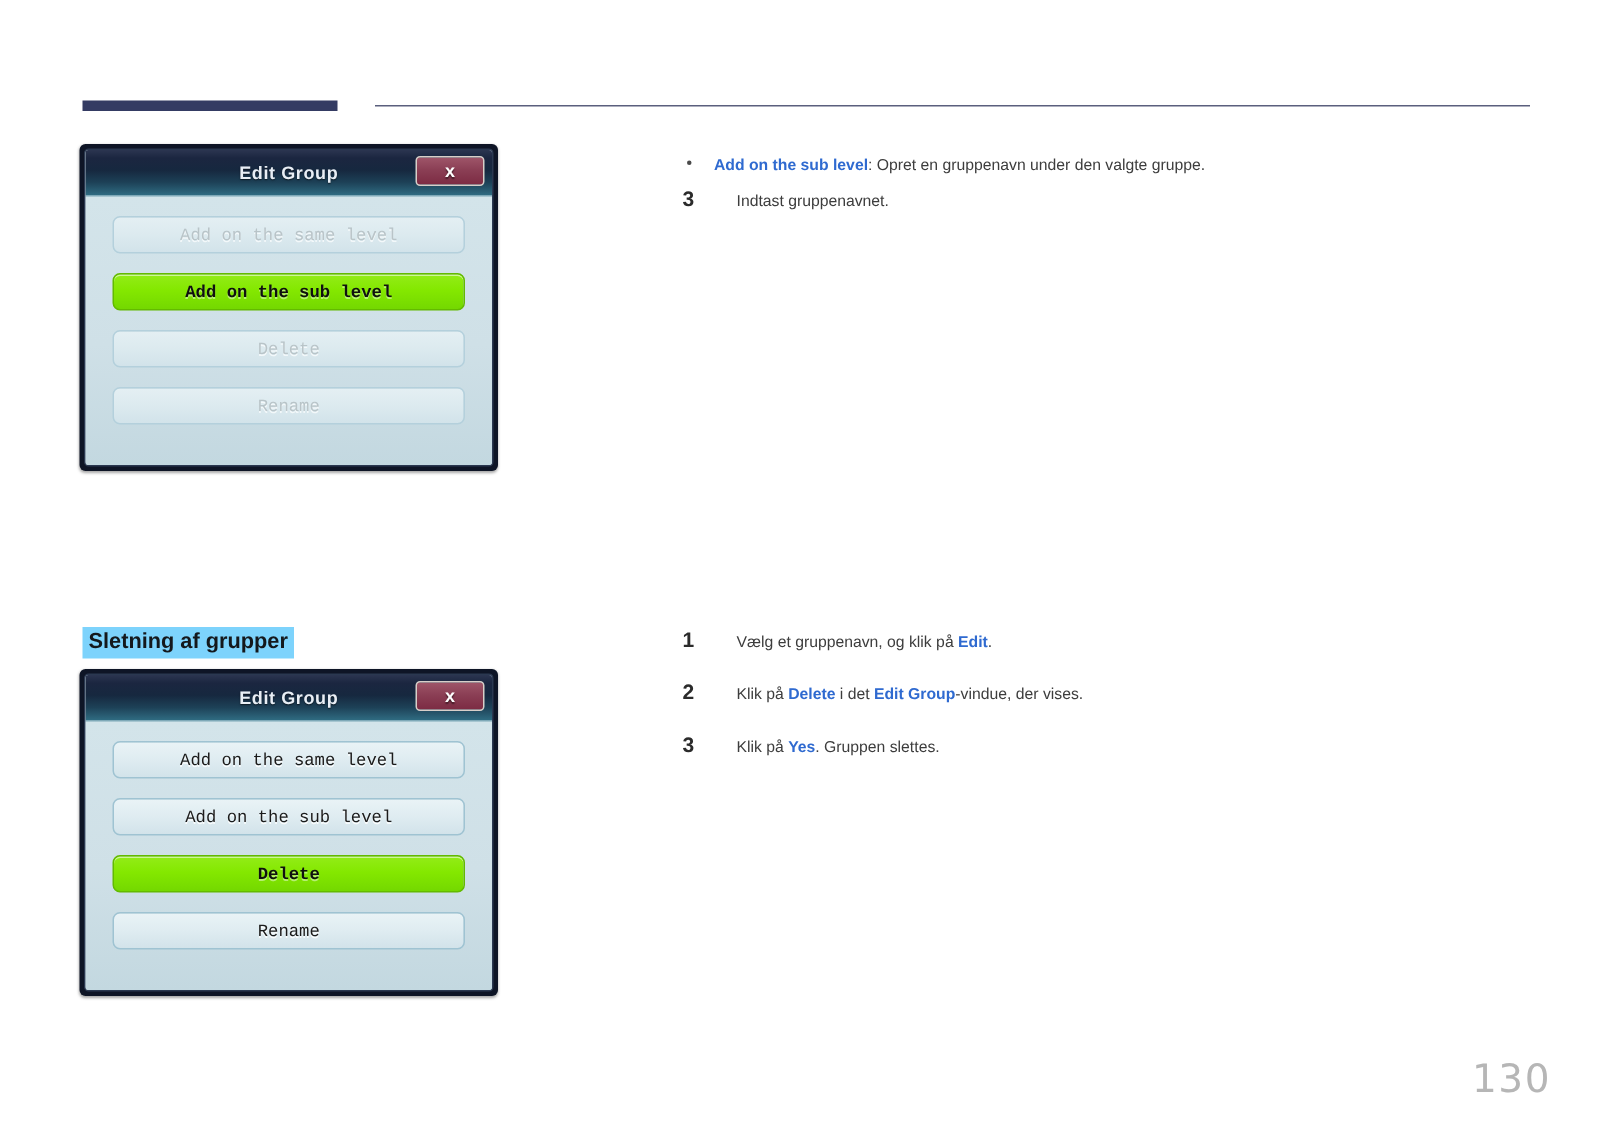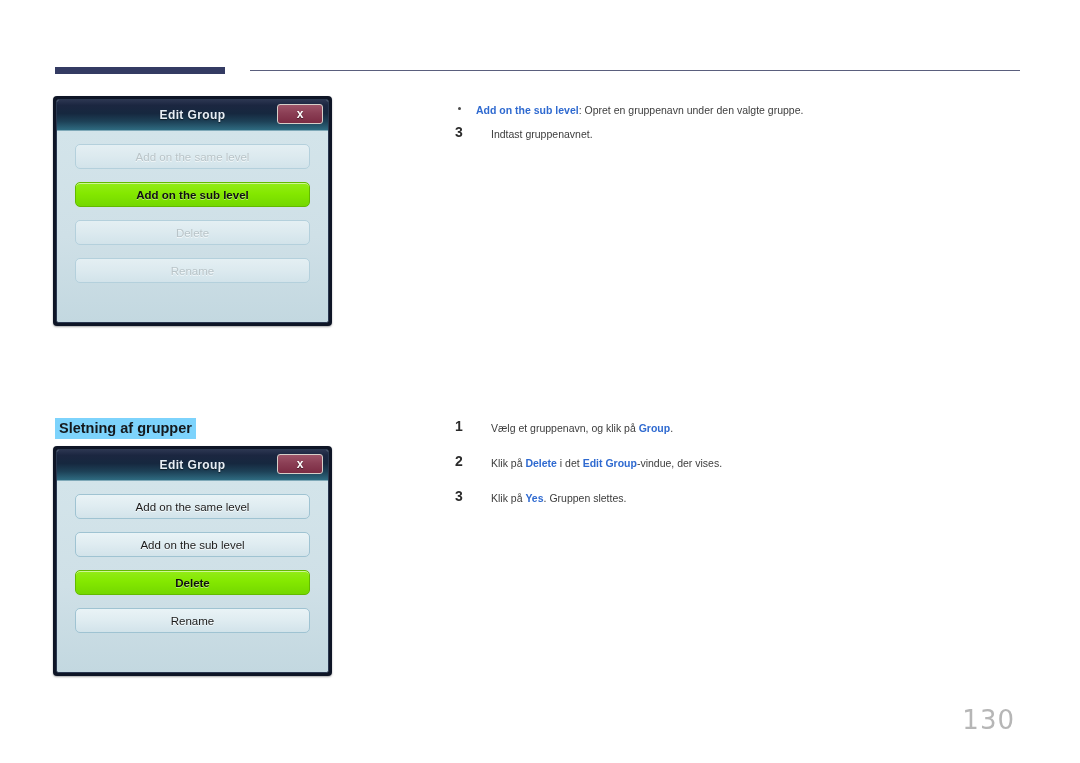--- a/index.html
+++ b/index.html
@@ -91,21 +91,22 @@
     box-sizing: border-box;
     color: #ffffff;
     font-size: 12px;
     font-weight: bold;
     text-align: center;
     line-height: 18px;
     text-shadow: 0 1px 1px rgba(0,0,0,0.5);
   }
   .dlg-body {
     background: linear-gradient(to bottom, #d3e4ea 0%, #cfe0e7 55%, #c3d8e0 100%);
-    padding: 13px 18px 27px 18px;
+    padding: 13px 18px 15px 18px;
+    font-family: Liberation Mono, monospace;
   }
   .opt-btn {
     height: 25px;
     line-height: 25px;
     border-radius: 5px;
     text-align: center;
     font-size: 11.5px;
     margin-bottom: 13px;
     box-sizing: border-box;
   }
@@ -196,21 +197,21 @@
 
   #bullet-1 { top: 103px; }
   #step-1   { top: 127px; }
   #step-2   { top: 421px; }
   #step-3   { top: 456px; }
   #step-4   { top: 491px; }
 
   
   #page-number {
     position: absolute;
-    right: 65px;
+    right: 46px;
     top: 705px;
     font-size: 26px;
     color: #b6b6b6;
     letter-spacing: 1px;
     font-family: "DejaVu Sans", sans-serif;
   }
 </style>
 </head>
 <body>
 
@@ -256,21 +257,21 @@
   <span class="btext"><b class="blue">Add on the sub level</b><span>: Opret en gruppenavn under den valgte gruppe.</span></span>
 </div>
 
 <div class="txtblock step-row" id="step-1">
   <span class="num">3</span>
   <span class="stext">Indtast gruppenavnet.</span>
 </div>
 
 <div class="txtblock step-row" id="step-2">
   <span class="num">1</span>
-  <span class="stext"><span>Vælg et gruppenavn, og klik på </span><b class="blue">Group</b><span>.</span></span>
+  <span class="stext"><span>Vælg et gruppenavn, og klik på </span><b class="blue">Edit</b><span>.</span></span>
 </div>
 
 <div class="txtblock step-row" id="step-3">
   <span class="num">2</span>
   <span class="stext"><span>Klik på </span><b class="blue">Delete</b><span> i det </span><b class="blue">Edit Group</b><span>-vindue, der vises.</span></span>
 </div>
 
 <div class="txtblock step-row" id="step-4">
   <span class="num">3</span>
   <span class="stext"><span>Klik på </span><b class="blue">Yes</b><span>. Gruppen slettes.</span></span>

